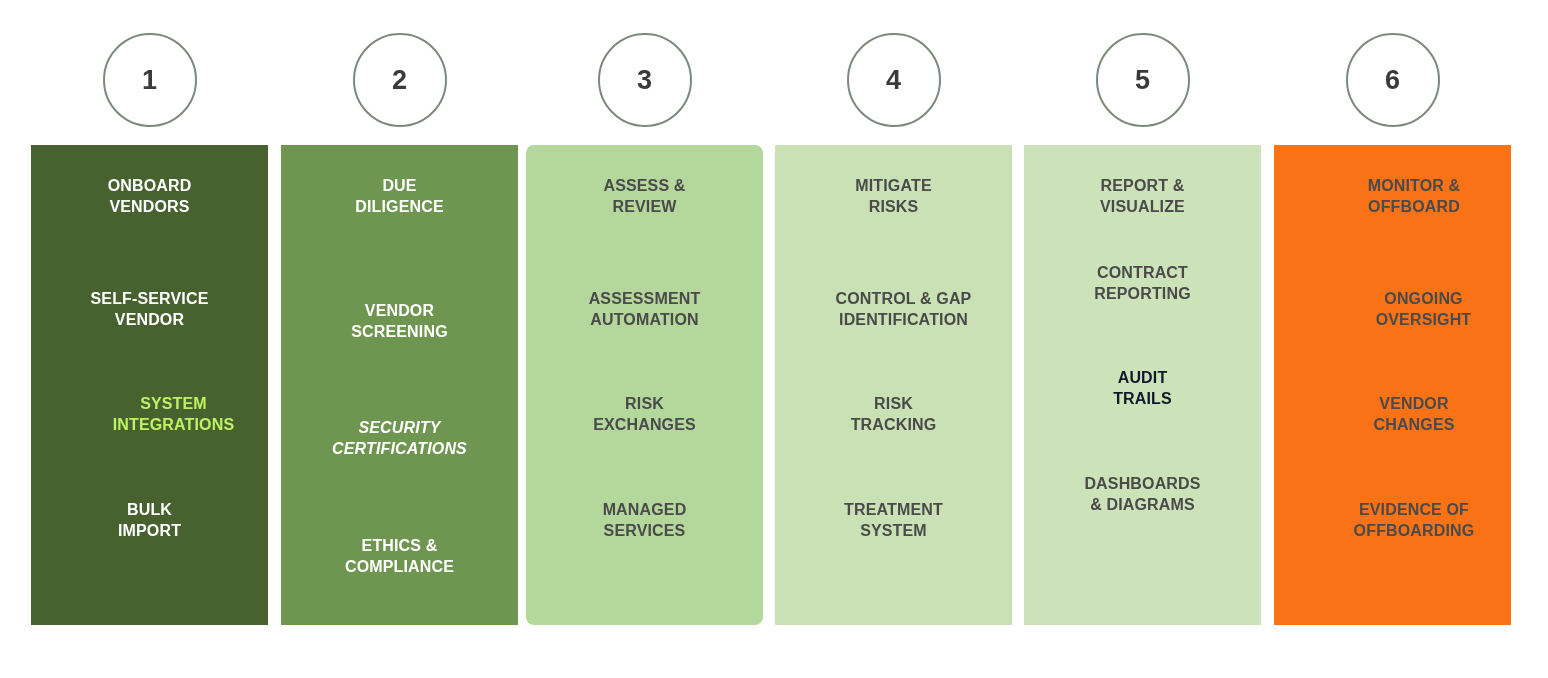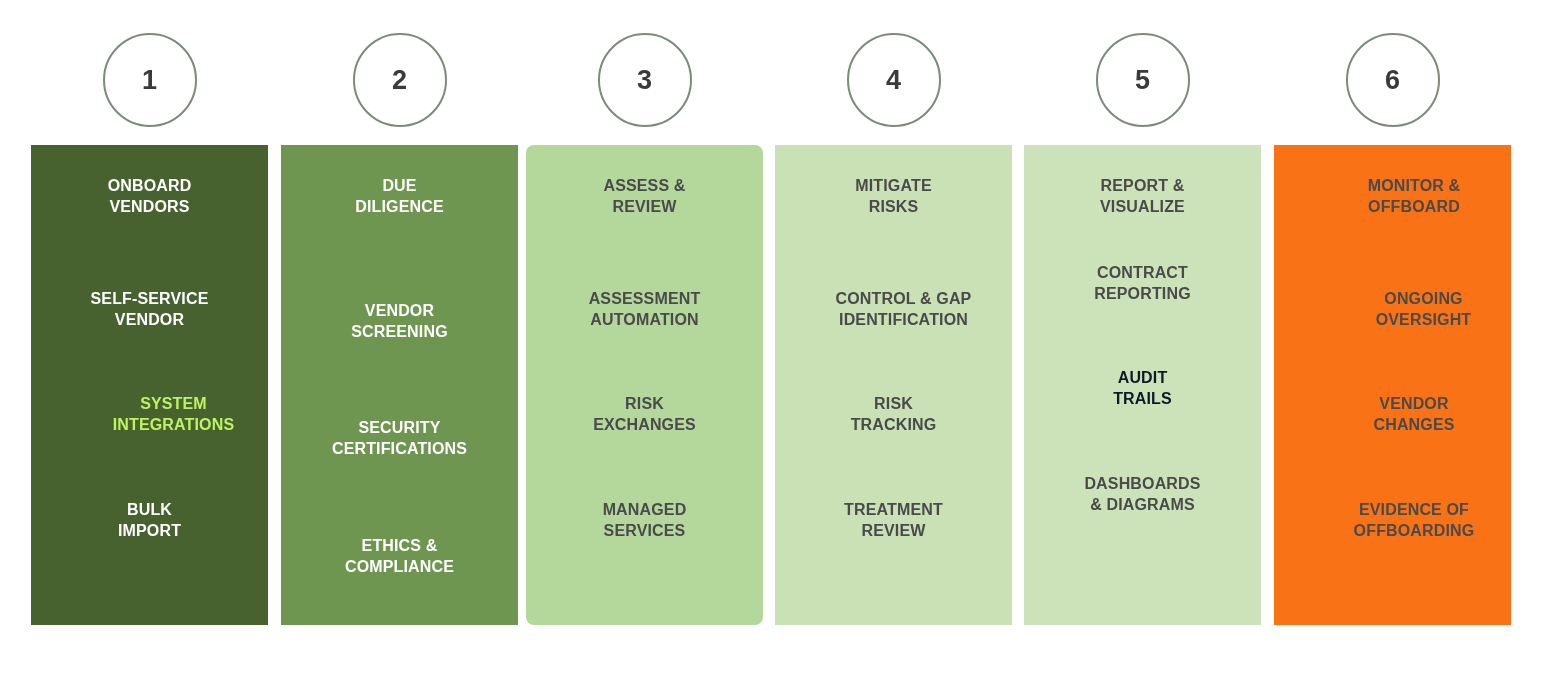--- a/index.html
+++ b/index.html
@@ -111,21 +111,21 @@
 
   <div class="column" style="left:281px;">
     <div class="step-circle" style="border-color: rgb(124, 138, 124); background: rgb(255, 255, 255);">
       <span class="step-number" style="color: rgb(58, 58, 58);">2</span>
     </div>
     <div class="panel" style="background: rgb(111, 150, 80); gap: 12px;">
       <div class="panel-item slot-0 light-text" style="color: rgb(255, 255, 255);">DUE
 DILIGENCE</div>
       <div class="panel-item slot-1 light-text" style="color: rgb(255, 255, 255);">VENDOR
 SCREENING</div>
-      <div class="panel-item slot-2 light-text" style="color: rgb(255, 255, 255);">SECURITY
+      <div class="panel-item slot-2 light-text" style="color: rgb(255, 255, 255); font-style: italic;">SECURITY
 CERTIFICATIONS</div>
       <div class="panel-item slot-3 light-text" style="color: rgb(255, 255, 255);">ETHICS &amp;
 COMPLIANCE</div>
     </div>
   </div>
 
   <div class="column" style="left:526px;">
     <div class="step-circle" style="border-color: rgb(124, 138, 124); background: rgb(255, 255, 255);">
       <span class="step-number" style="color: rgb(58, 58, 58);">3</span>
     </div>
@@ -146,21 +146,21 @@
       <span class="step-number" style="color: rgb(58, 58, 58);">4</span>
     </div>
     <div class="panel" style="background: rgb(201, 225, 181);">
       <div class="panel-item slot-0 dark-text" style="color: rgb(74, 74, 74);">MITIGATE
 RISKS</div>
       <div class="panel-item slot-1 dark-text" style="color: rgb(74, 74, 74); padding-left: 24px;">CONTROL &amp; GAP
 IDENTIFICATION</div>
       <div class="panel-item slot-2 dark-text" style="color: rgb(74, 74, 74);">RISK
 TRACKING</div>
       <div class="panel-item slot-3 dark-text" style="color: rgb(74, 74, 74);">TREATMENT
-REVIEW</div>
+SYSTEM</div>
     </div>
   </div>
 
   <div class="column" style="left:1024px;">
     <div class="step-circle" style="border-color: rgb(124, 138, 124); background: rgb(255, 255, 255);">
       <span class="step-number" style="color: rgb(58, 58, 58);">5</span>
     </div>
     <div class="panel" style="background: rgb(204, 227, 185);">
       <div class="panel-item slot-0 dark-text" style="color: rgb(74, 74, 74);">REPORT &amp;
 VISUALIZE</div>

